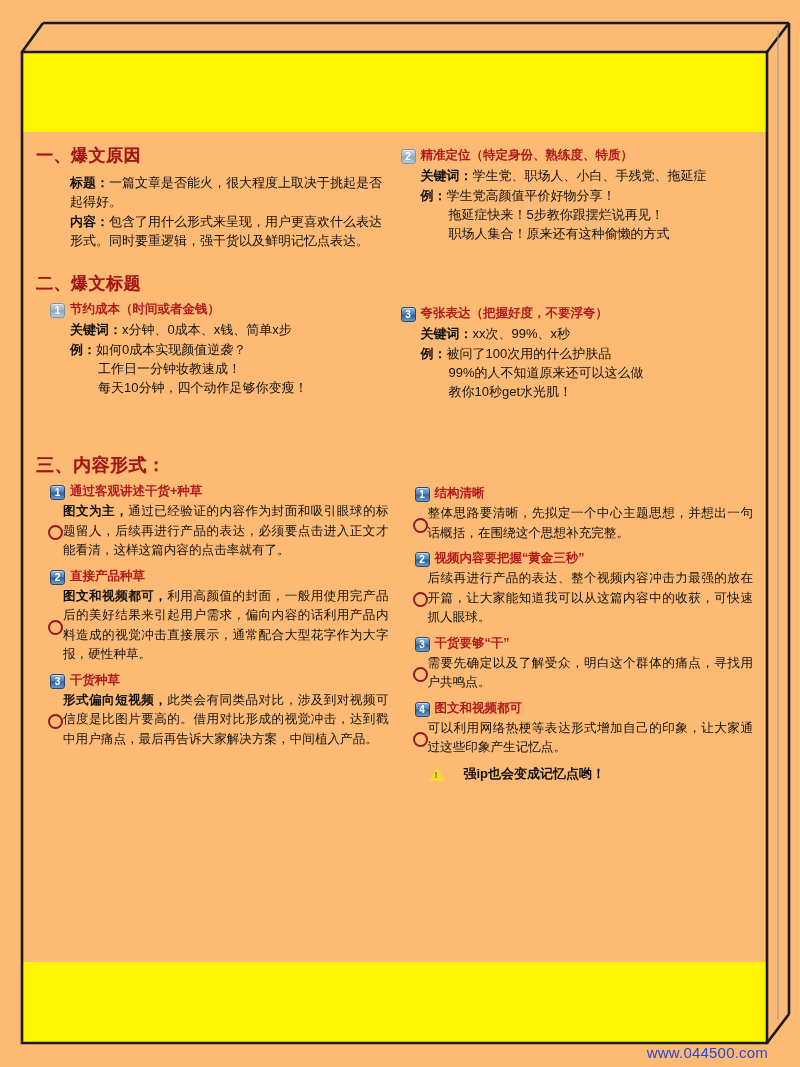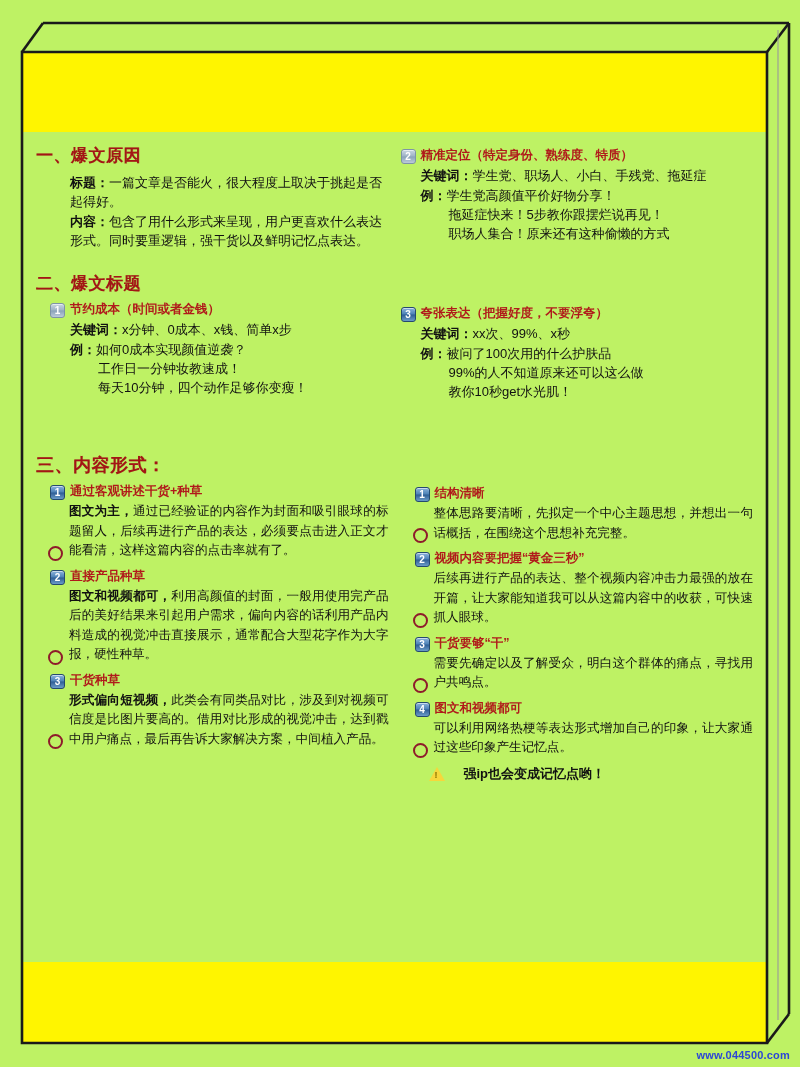--- a/index.html
+++ b/index.html
@@ -6,21 +6,21 @@
   html, body {
     width: 800px; height: 1067px;
     background: #ffffff;
     font-family: "Liberation Sans", "DejaVu Sans", sans-serif;
     overflow: hidden;
   }
 
   #page {
     position: relative;
     width: 800px; height: 1067px;
-    background: #bef264;
+    background: #fdba74;
   }
 
   
   #frame-svg {
     position: absolute;
     left: 0; top: 0;
     width: 800px; height: 1067px;
     pointer-events: none;
     z-index: 5;
   }
@@ -104,22 +104,21 @@
     font-size: 13px;
     line-height: 19px;
     color: #111;
   }
   .kv .lbl { font-weight: bold; }
   .ex-line { margin-left: 62px; font-size: 13px; line-height: 19px; color:#111; }
 
   
   .bullet-row {
     display: flex;
-    align-items: flex-end;
-    gap: 6px;
+    align-items: center;
     margin: 2px 0 7px 12px;
   }
   .ring {
     flex: 0 0 auto;
     width: 15px; height: 15px;
     border: 2.4px solid #8E1B2B;
     border-radius: 50%;
     margin-top: 3px;
   }
   .bullet-txt {
@@ -151,24 +150,24 @@
     font-size: 9px;
     font-weight: bold;
     color: #8a7400;
     line-height: 10px;
   }
   .warn-txt { font-size: 13px; font-weight: bold; color:#111; }
 
   
   #watermark {
     position: absolute;
-    right: 10px;
+    right: 32px;
     bottom: 6px;
-    font-size: 11px;
-    font-weight: bold;
+    font-size: 15px;
+    font-weight: normal;
     color: #2B46D6;
     letter-spacing: 0.2px;
     z-index: 8;
     font-family: "Liberation Sans", sans-serif;
   }
 </style>
 </head>
 <body>
 
 <div id="page">

